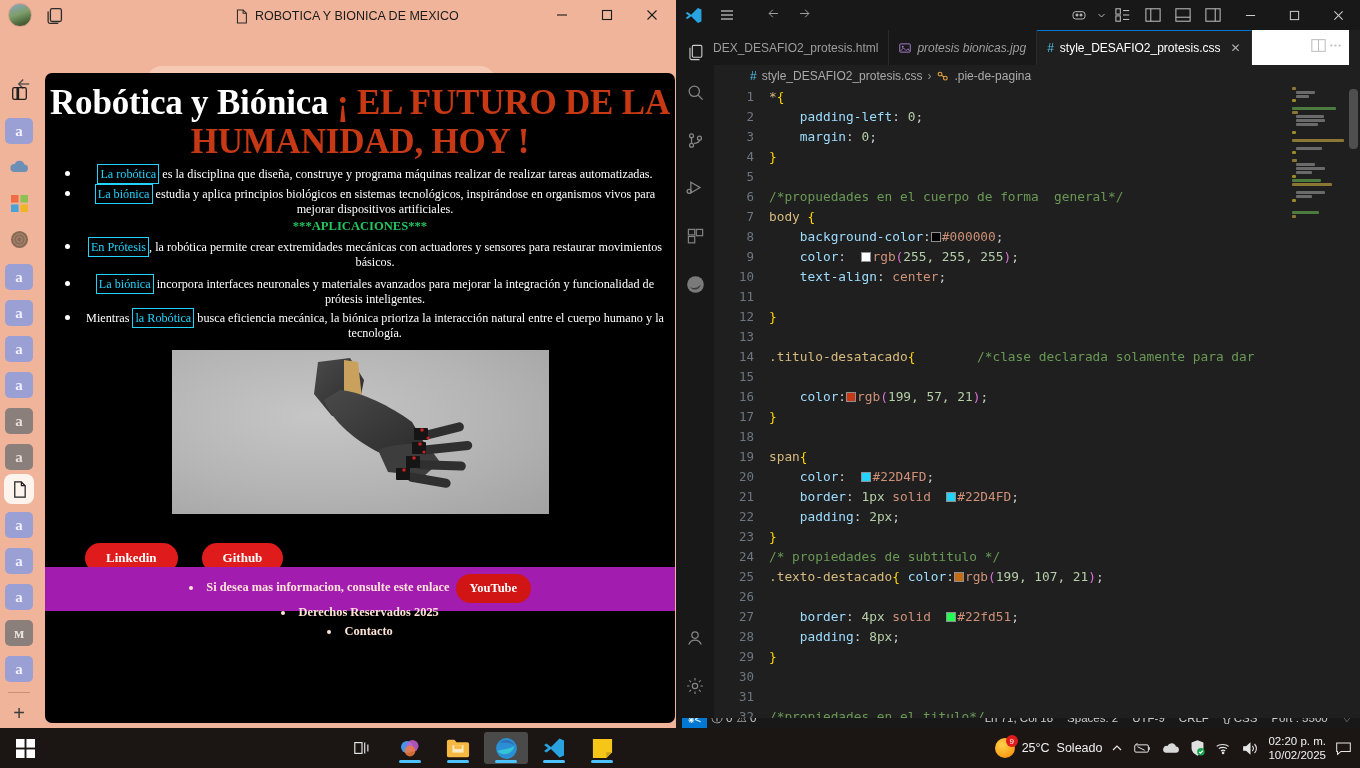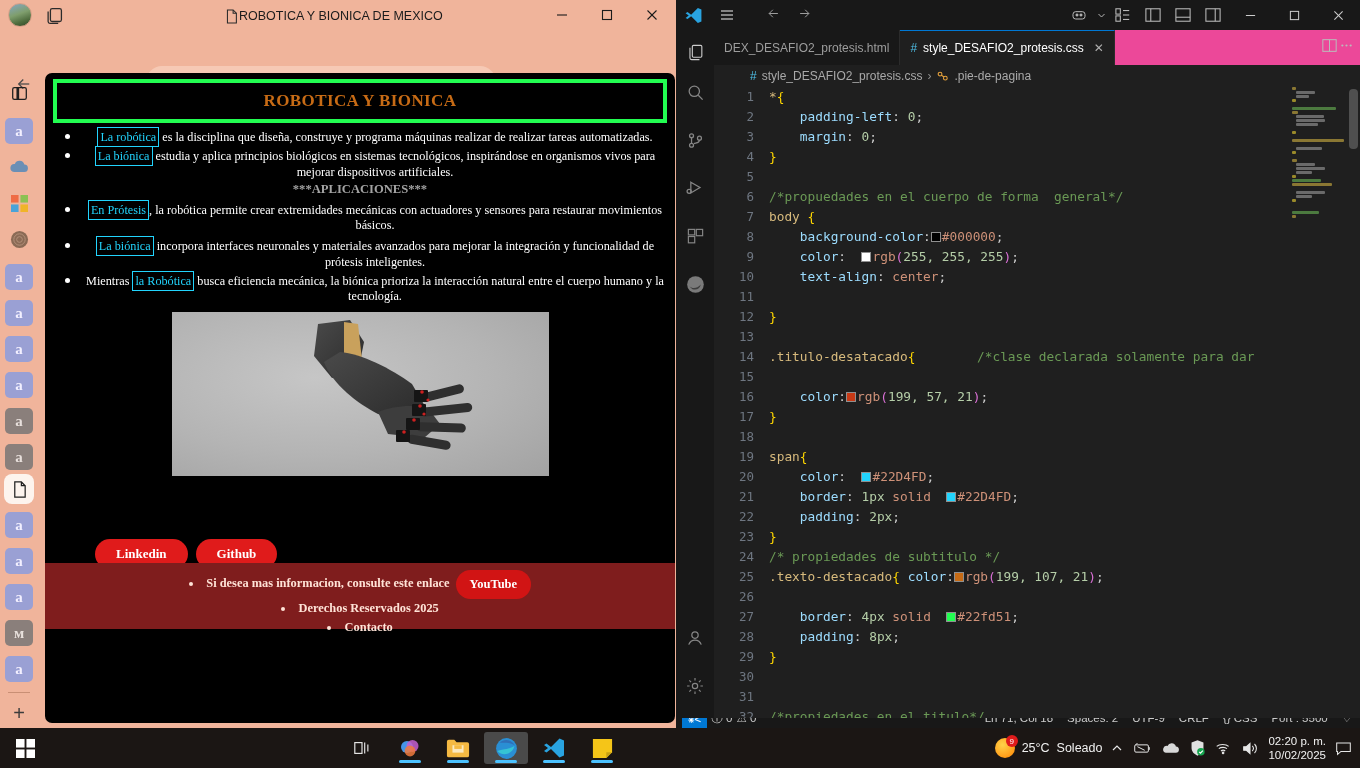--- a/index.html
+++ b/index.html
@@ -24,22 +24,22 @@
     position: absolute; left: 8px; top: 3px; width: 24px; height: 24px;
     border-radius: 50%;
     background: linear-gradient(160deg,#86a7c4 0%, #7f9e6d 45%, #4e6b3d 75%, #2f4526 100%);
     border: 1px solid #d8a088;
   }
   .edge-copilot-tabs {
     position: absolute; left: 44px; top: 5px; width: 24px; height: 22px;
     color: #2b2b2b;
   }
   .tab-title-wrap {
-    position: absolute; left: 225px; top: 5px; width: 290px; height: 22px;
-    display: flex; align-items: center; gap: 1px;
+    position: absolute; left: 235px; top: 5px; width: 290px; height: 22px;
+    display: flex; align-items: center; gap: 7px;
   }
   .tab-fav { width: 13px; height: 15px; flex: 0 0 auto; }
   .tab-title {
     font-size: 12.5px; color: #1b1b1b; white-space: nowrap;
     font-family: "Liberation Sans", sans-serif;
   }
   .win-btns { position: absolute; right: 8px; top: 0; height: 30px; display: flex; }
   .win-btn {
     width: 45px; height: 30px; display: flex; align-items: center; justify-content: center;
     color: #1b1b1b;
@@ -97,38 +97,38 @@
   }
   ul.bullets { list-style: disc; margin: 3px 0 0 0; padding: 0 6px 0 36px; text-align: center; }
   ul.bullets > li { margin: 0 0 1px 0; }
   .li-txt {
     font-family: "Liberation Serif", serif; font-size: 12.2px; line-height: 1.25;
     color: #fff; display: block;
   }
   span.kw { color: #22D4FD; border: 1px solid #22D4FD; padding: 2px; }
   .section-head {
     font-family: "Liberation Serif", serif; font-size: 12.6px; font-weight: 700;
-    color: #a3a3a3; margin: 2px 0 2px 0;
+    color: #22c55e; margin: 2px 0 2px 0;
   }
   .hand-img {
     width: 377px; height: 164px; margin: 8px auto 0 auto;
     background: radial-gradient(ellipse at 38% 40%, #c6c6c6 0%, #b4b4b4 55%, #a2a2a2 100%);
     position: relative; overflow: hidden;
   }
   .social-row {
-    position: absolute; left: 50px; top: 460px; display: flex; gap: 8px;
+    position: absolute; left: 40px; top: 460px; display: flex; gap: 24px;
   }
   .pill {
     background: #e01b1b; color: #fff; border-radius: 22px;
     font-family: "Liberation Serif", serif; font-size: 13px; font-weight: 700;
     padding: 7px 21px; border: none; cursor: pointer;
   }
   .footer {
-    position: absolute; left: 0; top: 484px; width: 630px; height: 66px;
-    background: #7f1d1d; color: #ffd9c9;
+    position: absolute; left: 0; top: 484px; width: 630px; height: 44px;
+    background: #a21caf; color: #ffd9c9;
   }
   .footer ul { list-style: disc; margin: 0; padding: 7px 0 0 0; }
   .footer li {
     font-family: "Liberation Serif", serif; font-size: 12.4px; font-weight: 700;
     color: #ffe3d7; line-height: 1.52; list-style-position: inside;
   }
   .yt-pill {
     display: inline-block; background: #d11414; color: #fff;
     border-radius: 18px; padding: 5px 14px; font-size: 12.5px; font-weight: 700;
     font-family: "Liberation Serif", serif; margin-left: 6px; vertical-align: middle;
@@ -153,22 +153,22 @@
 
   .vs-activity {
     position: absolute; left: 0; top: 30px; width: 38px; height: 690px; background: #181818;
   }
   .act-icon {
     position: absolute; left: 3px; width: 32px; height: 40px;
     display: flex; align-items: center; justify-content: center; color: #868686;
   }
 
   .vs-tabs {
-    position: absolute; left: 38px; top: 30px; width: 646px; height: 35px;
-    background: #ec4899; display: flex; align-items: stretch; justify-content: center;
+    position: absolute; left: 27px; top: 30px; width: 646px; height: 35px;
+    background: #ffffff; display: flex; align-items: stretch; justify-content: center;
   }
   .vs-tab {
     display: flex; align-items: center; gap: 6px; padding: 0 10px;
     font-size: 12px; color: #9d9d9d; background: #181818;
     border-right: 1px solid #2b2b2b; white-space: nowrap;
   }
   .vs-tab.italic { font-style: italic; }
   .vs-tab.active {
     background: #1f1f1f; color: #ffffff; border-top: 1px solid #0078d4;
   }
@@ -410,24 +410,24 @@
       <div class="rail-item rail-a" style="top:474px">a</div>
       <div class="rail-item rail-a" style="top:510px">a</div>
       <div class="rail-item rail-a dim" style="top:546px">м</div>
       <div class="rail-item rail-a" style="top:582px">a</div>
       <div class="rail-divider" style="top:618px"></div>
       <div class="rail-item" style="top:626px; color:#3b3b3b; font-size:20px">+</div>
     </div>
 
     <div class="page">
       <div class="page-inner">
-
-        <div class="subtitle-box">
-          <span>ROBOTICA Y BIONICA</span>
-        </div>
+        <h1 class="main-title">
+          <span>Robótica y Biónica</span><span class="t-des"> ¡ EL FUTURO DE LA HUMANIDAD, HOY !</span>
+        </h1>
+
 
         <ul class="bullets">
           <li>
             <span class="li-txt"><span class="kw">La robótica</span><span> es la disciplina que diseña, construye y programa máquinas realizar de realizar tareas automatizadas.</span></span>
           </li>
           <li>
             <span class="li-txt"><span class="kw">La biónica</span><span> estudia y aplica principios biológicos en sistemas tecnológicos, inspirándose en organismos vivos para mejorar dispositivos artificiales.</span></span>
           </li>
         </ul>
 
@@ -640,20 +640,28 @@
         <svg width="20" height="20" viewBox="0 0 24 24" fill="none" stroke="#868686" stroke-width="1.4">
             <circle cx="12" cy="12" r="3.2"></circle>
             <path d="M12 2.5v3M12 18.5v3M2.5 12h3M18.5 12h3M5.2 5.2l2.1 2.1M16.7 16.7l2.1 2.1M18.8 5.2l-2.1 2.1M7.3 16.7l-2.1 2.1"></path>
           </svg>
       </div>
     </div>
 
     <div class="vs-tabs">
       <div class="vs-tab">
         <span>DEX_DESAFIO2_protesis.html</span>
+      </div>
+      <div class="vs-tab italic">
+        <svg width="12" height="12" viewBox="0 0 16 16">
+            <rect x="1" y="2.5" width="14" height="11" rx="1" fill="none" stroke="#b084d8" stroke-width="1.2"></rect>
+            <circle cx="5" cy="6.3" r="1.2" fill="#b084d8"></circle>
+            <path d="M2 12l4-4 3.5 3.5L12 9l2 3" fill="none" stroke="#b084d8" stroke-width="1.1"></path>
+          </svg>
+        <span>protesis bionicas.jpg</span>
       </div>
       <div class="vs-tab active">
         <span style="color:#4fc1e9">#</span>
         <span>style_DESAFIO2_protesis.css</span>
         <span class="vs-tab-close">✕</span>
       </div>
       <div class="tabs-right">
         <span>
           <svg width="15" height="15" viewBox="0 0 18 18" fill="none" stroke="#bbb" stroke-width="1.2">
               <rect x="1" y="2" width="16" height="14"></rect>

